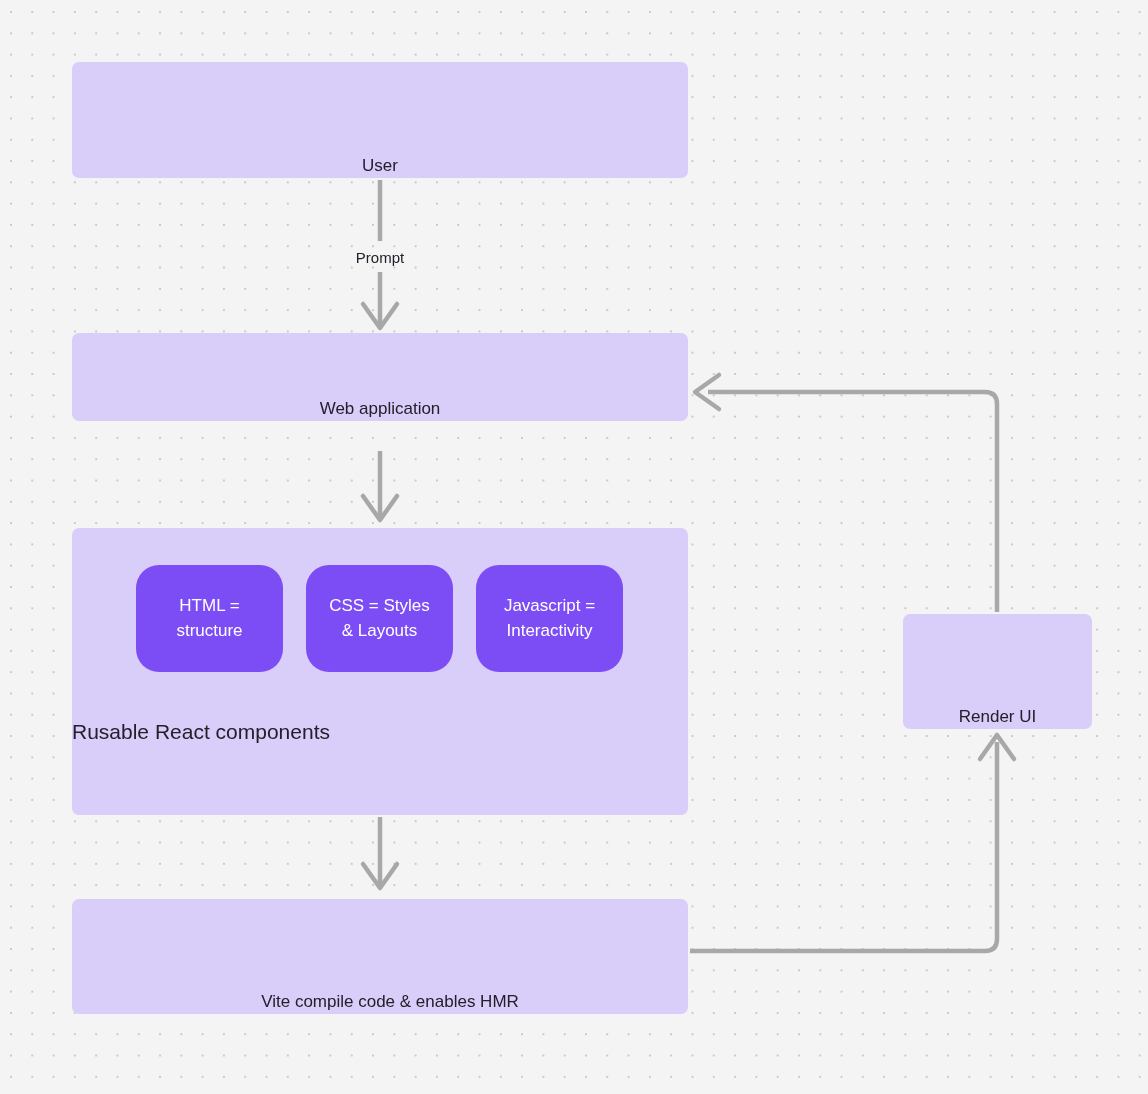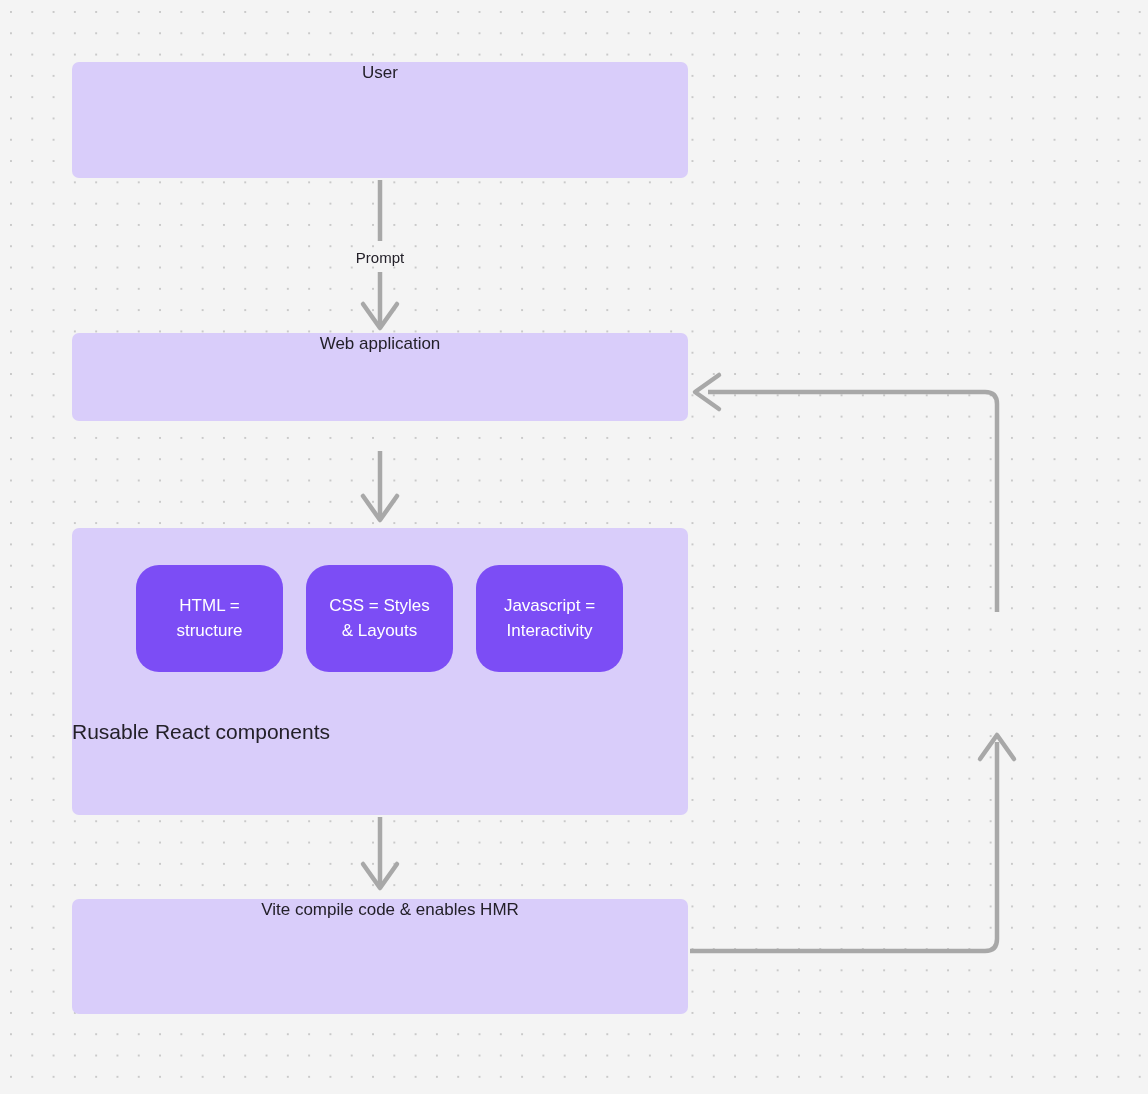--- a/index.html
+++ b/index.html
@@ -16,21 +16,21 @@
     background-image: radial-gradient(circle at 1px 1px, #c9c9c9 1.2px, transparent 1.3px);
     background-size: 21.3px 21.3px;
     background-position: 10px 11px;
     font-family: "Liberation Sans", sans-serif;
   }
   .node {
     position: absolute;
     background: #d9cdfa;
     border-radius: 7px;
     display: flex;
-    align-items: flex-start;
+    align-items: flex-end;
     justify-content: center;
     color: #232029;
     font-size: 17px;
     line-height: 1.35;
     text-align: center;
     box-sizing: border-box;
   }
   .node-label {
     display: block;
     white-space: pre-line;
@@ -151,16 +151,19 @@
 Interactivity</span>
       </div>
     </div>
     <div class="group-caption">Rusable React components</div>
   </div>
 
   <div class="node" id="node-vite">
     <span class="node-label">Vite compile code &amp; enables HMR</span>
   </div>
 
+  <div class="node" id="node-render">
+    <span class="node-label">Render UI</span>
+  </div>
 
   <div class="edge-label" style="left:380px; top:257px;">Prompt</div>
 
 </div>
 
 </body></html>

